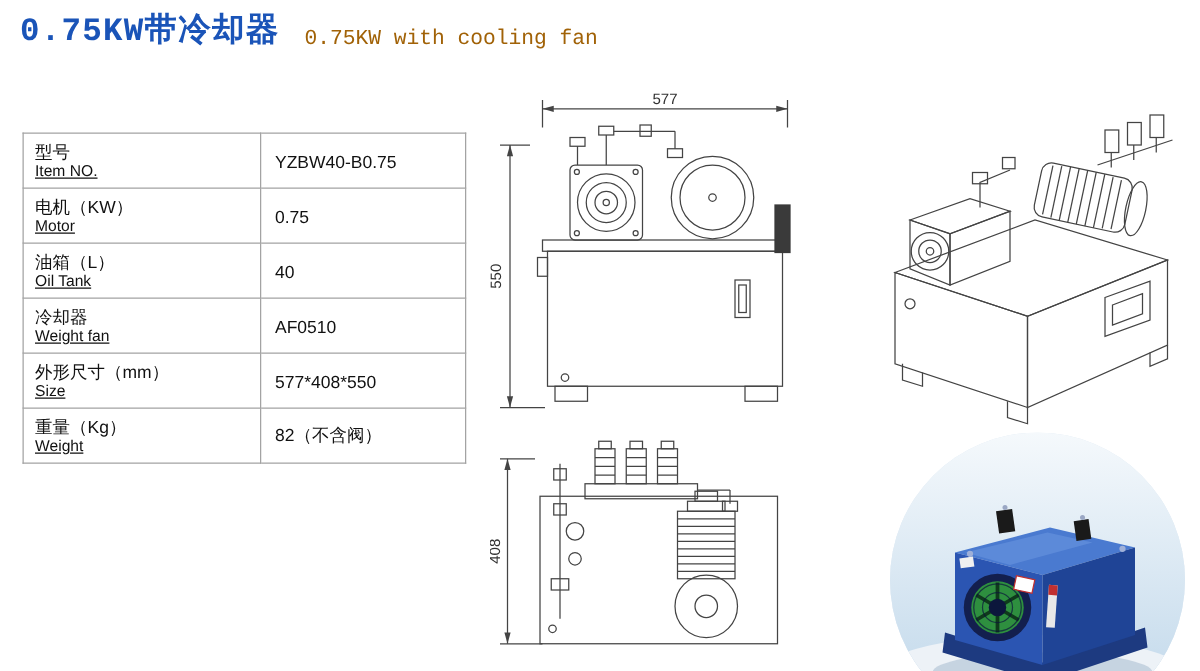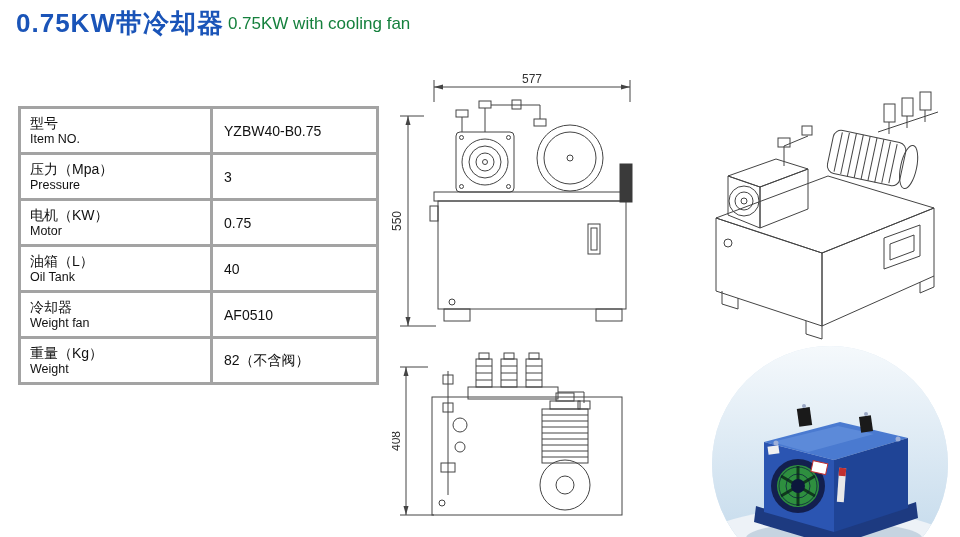--- a/index.html
+++ b/index.html
@@ -1,29 +1,29 @@
 <!DOCTYPE html>
 <html><head>
 <meta charset="utf-8">
 <style>
   html,body{margin:0;padding:0;}
   body{
     width:960px;height:537px;position:relative;background:#ffffff;
     font-family:"Liberation Sans", sans-serif;overflow:hidden;color:#111;
   }
   .abs{position:absolute;}
-  .header{position:absolute;left:16px;top:6px;display:flex;align-items:center;gap:4px;}
+  .header{position:absolute;left:16px;top:6px;display:flex;align-items:flex-end;gap:20px;font-family:Liberation Mono, monospace;}
   .title-cn{font-size:26px;font-weight:bold;color:#1a54b8;letter-spacing:1px;}
-  .title-en{font-size:17px;color:#15803d;}
+  .title-en{font-size:17px;color:#a16207;}
   table.spec{position:absolute;left:18px;top:106px;border-collapse:collapse;background:#fff;}
-  table.spec td{border:3px solid #a3a3a3;height:39px;vertical-align:middle;}
+  table.spec td{border:1px solid #a3a3a3;height:39px;vertical-align:middle;}
   td.label{width:174px;padding:2px 6px 2px 9px;}
   td.value{width:146px;padding:2px 6px 2px 11px;font-size:14px;}
   .cn{font-size:14px;line-height:1.3;}
-  .en{font-size:12.5px;line-height:1.2;}
+  .en{font-size:12.5px;line-height:1.2;text-decoration:underline;}
   svg .ln{stroke:#444;stroke-width:1;fill:none;}
   svg .fill{fill:#444;stroke:none;}
   svg .dark{fill:#3a3a3a;stroke:#3a3a3a;}
   svg text{fill:#333;font-size:12px;font-family:"Liberation Sans",sans-serif;}
   .photo{
     position:absolute;left:712px;top:346px;width:236px;height:236px;
     border-radius:50%;overflow:hidden;box-shadow:0 0 0 1px #dde8f2 inset;
   }
 </style>
 </head>
@@ -38,45 +38,45 @@
   <tbody>
     <tr>
       <td class="label">
           <div class="cn">型号</div>
           <div class="en">Item NO.</div>
         </td>
       <td class="value">YZBW40-B0.75</td>
     </tr>
     <tr>
       <td class="label">
-          <div class="cn">压力（Mpa）</div>
-          <div class="en">Pressure</div>
-        </td>
-      <td class="value">3</td>
-    </tr>
-    <tr>
-      <td class="label">
           <div class="cn">电机（KW）</div>
           <div class="en">Motor</div>
         </td>
       <td class="value">0.75</td>
     </tr>
     <tr>
       <td class="label">
           <div class="cn">油箱（L）</div>
           <div class="en">Oil Tank</div>
         </td>
       <td class="value">40</td>
     </tr>
     <tr>
       <td class="label">
           <div class="cn">冷却器</div>
           <div class="en">Weight fan</div>
         </td>
       <td class="value">AF0510</td>
+    </tr>
+    <tr>
+      <td class="label">
+          <div class="cn">外形尺寸（mm）</div>
+          <div class="en">Size</div>
+        </td>
+      <td class="value">577*408*550</td>
     </tr>
     <tr>
       <td class="label">
           <div class="cn">重量（Kg）</div>
           <div class="en">Weight</div>
         </td>
       <td class="value">82（不含阀）</td>
     </tr>
   </tbody>
 </table>

